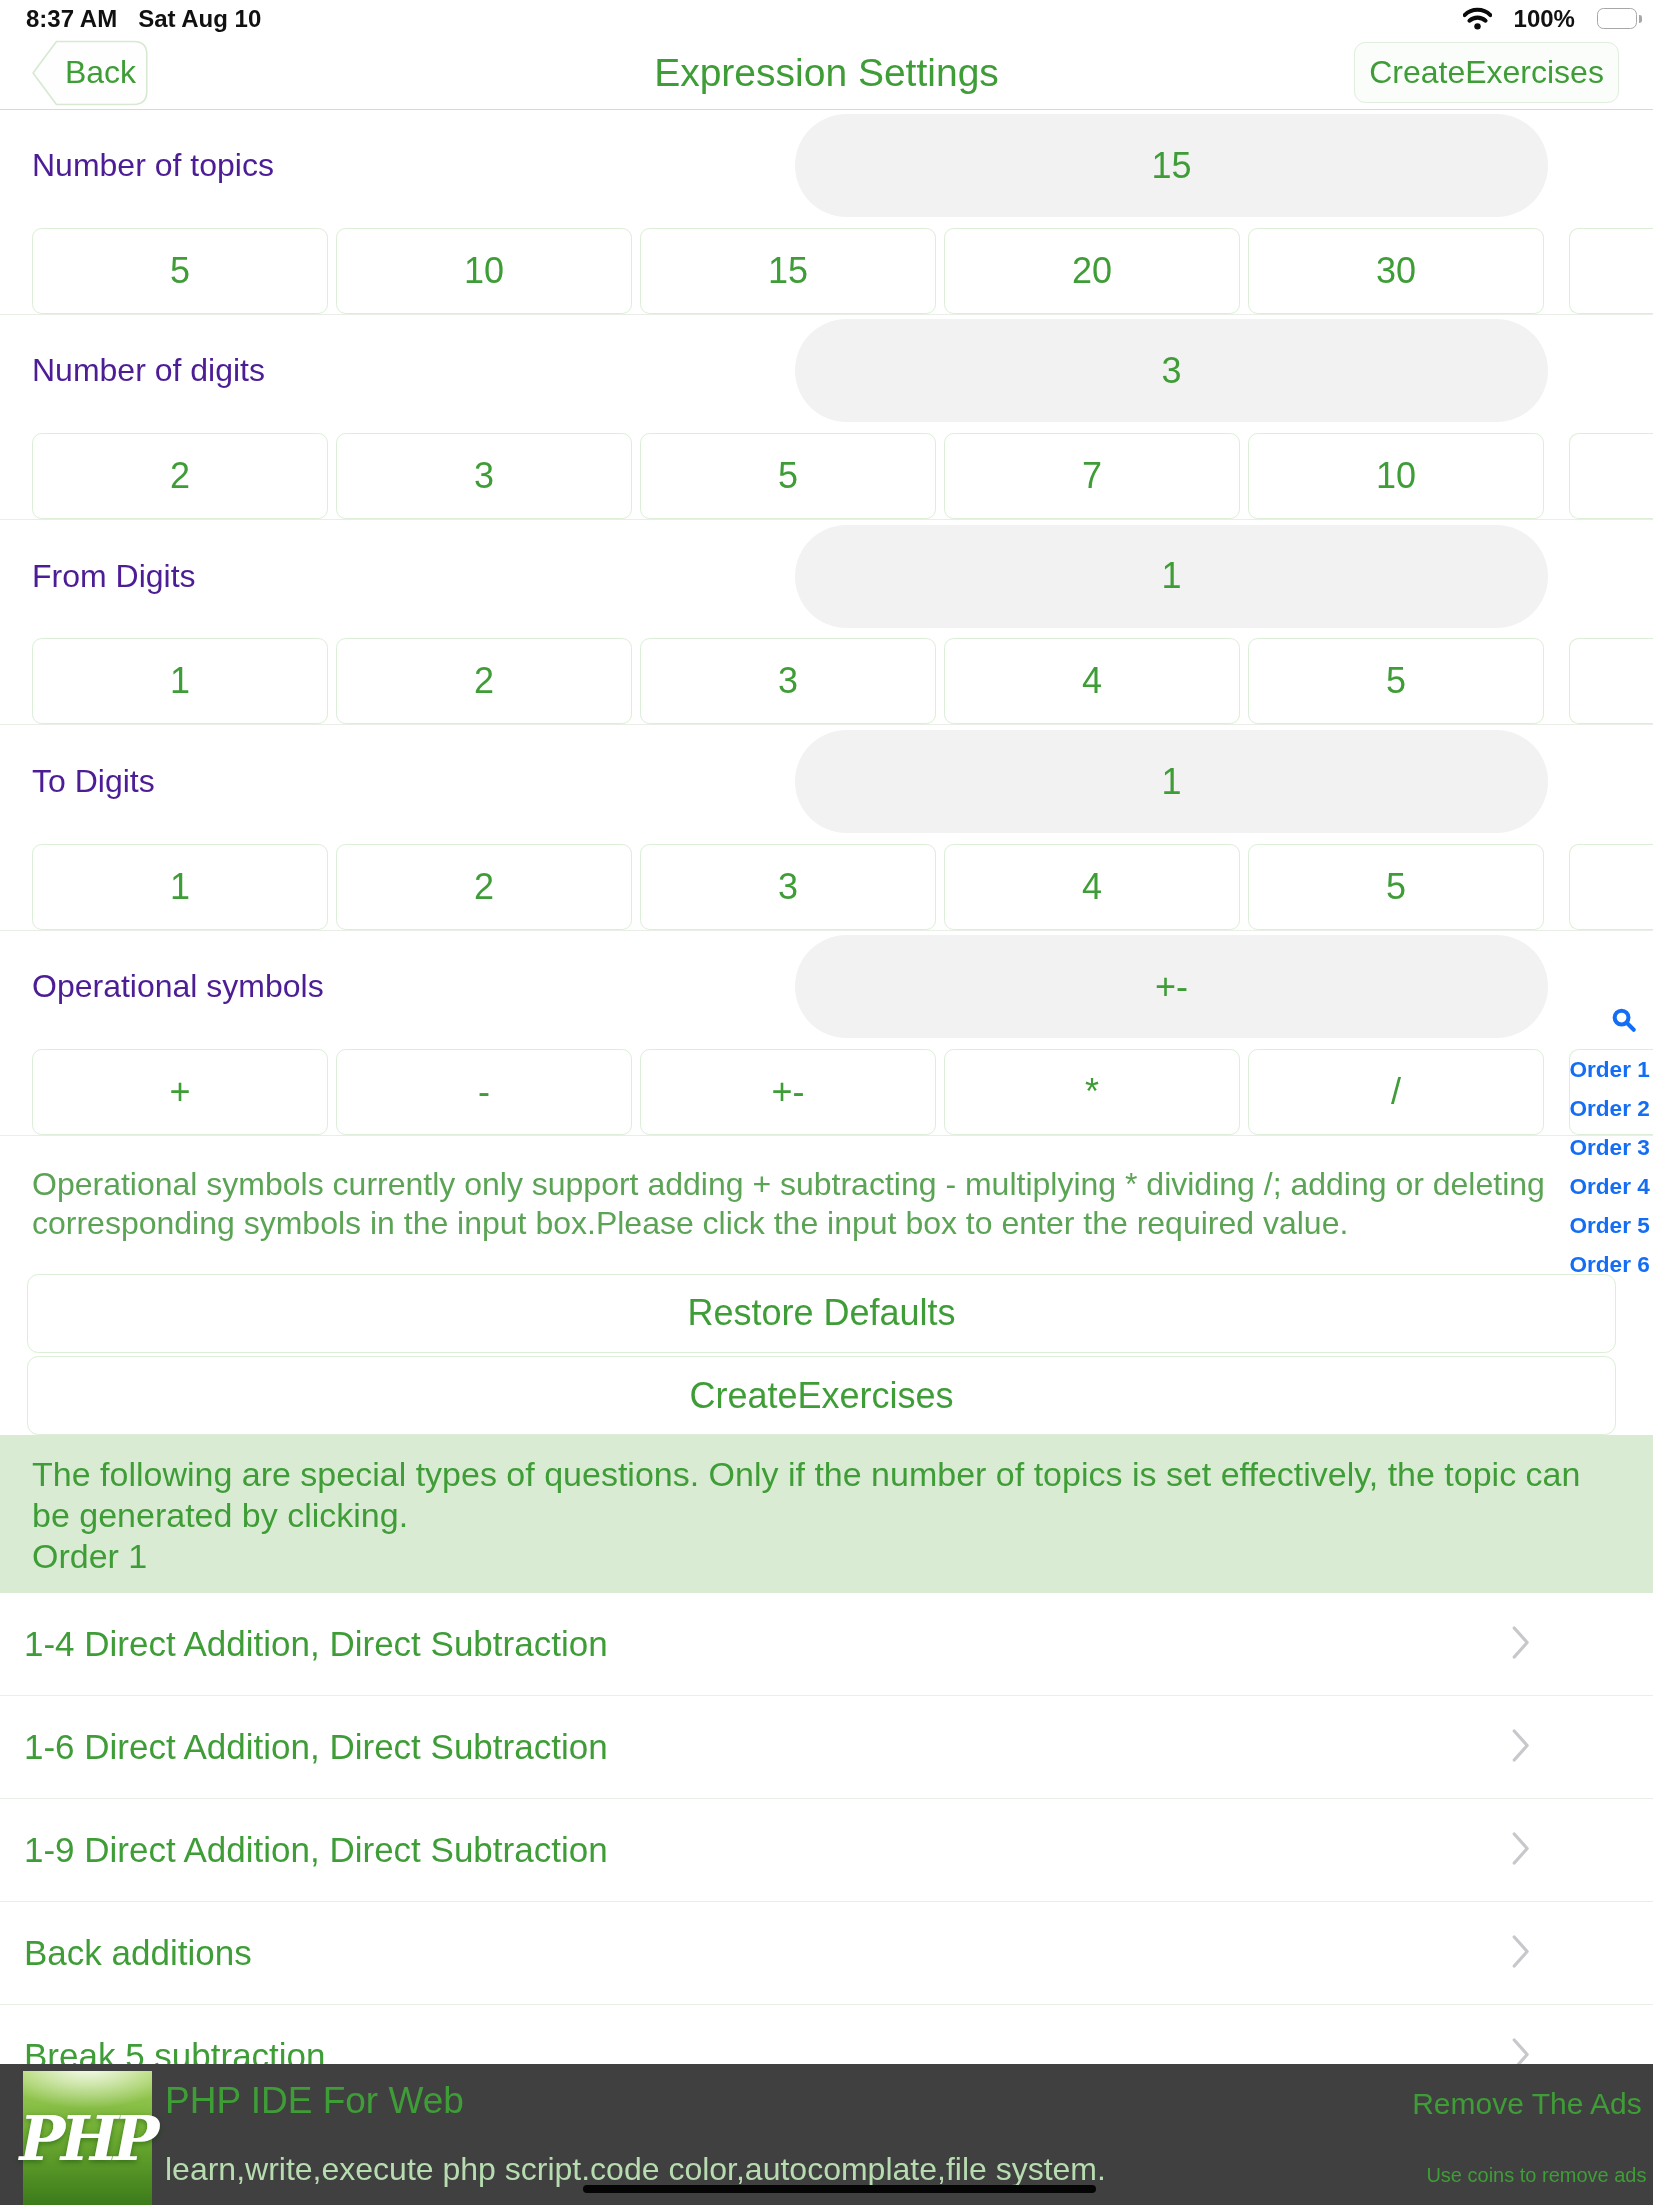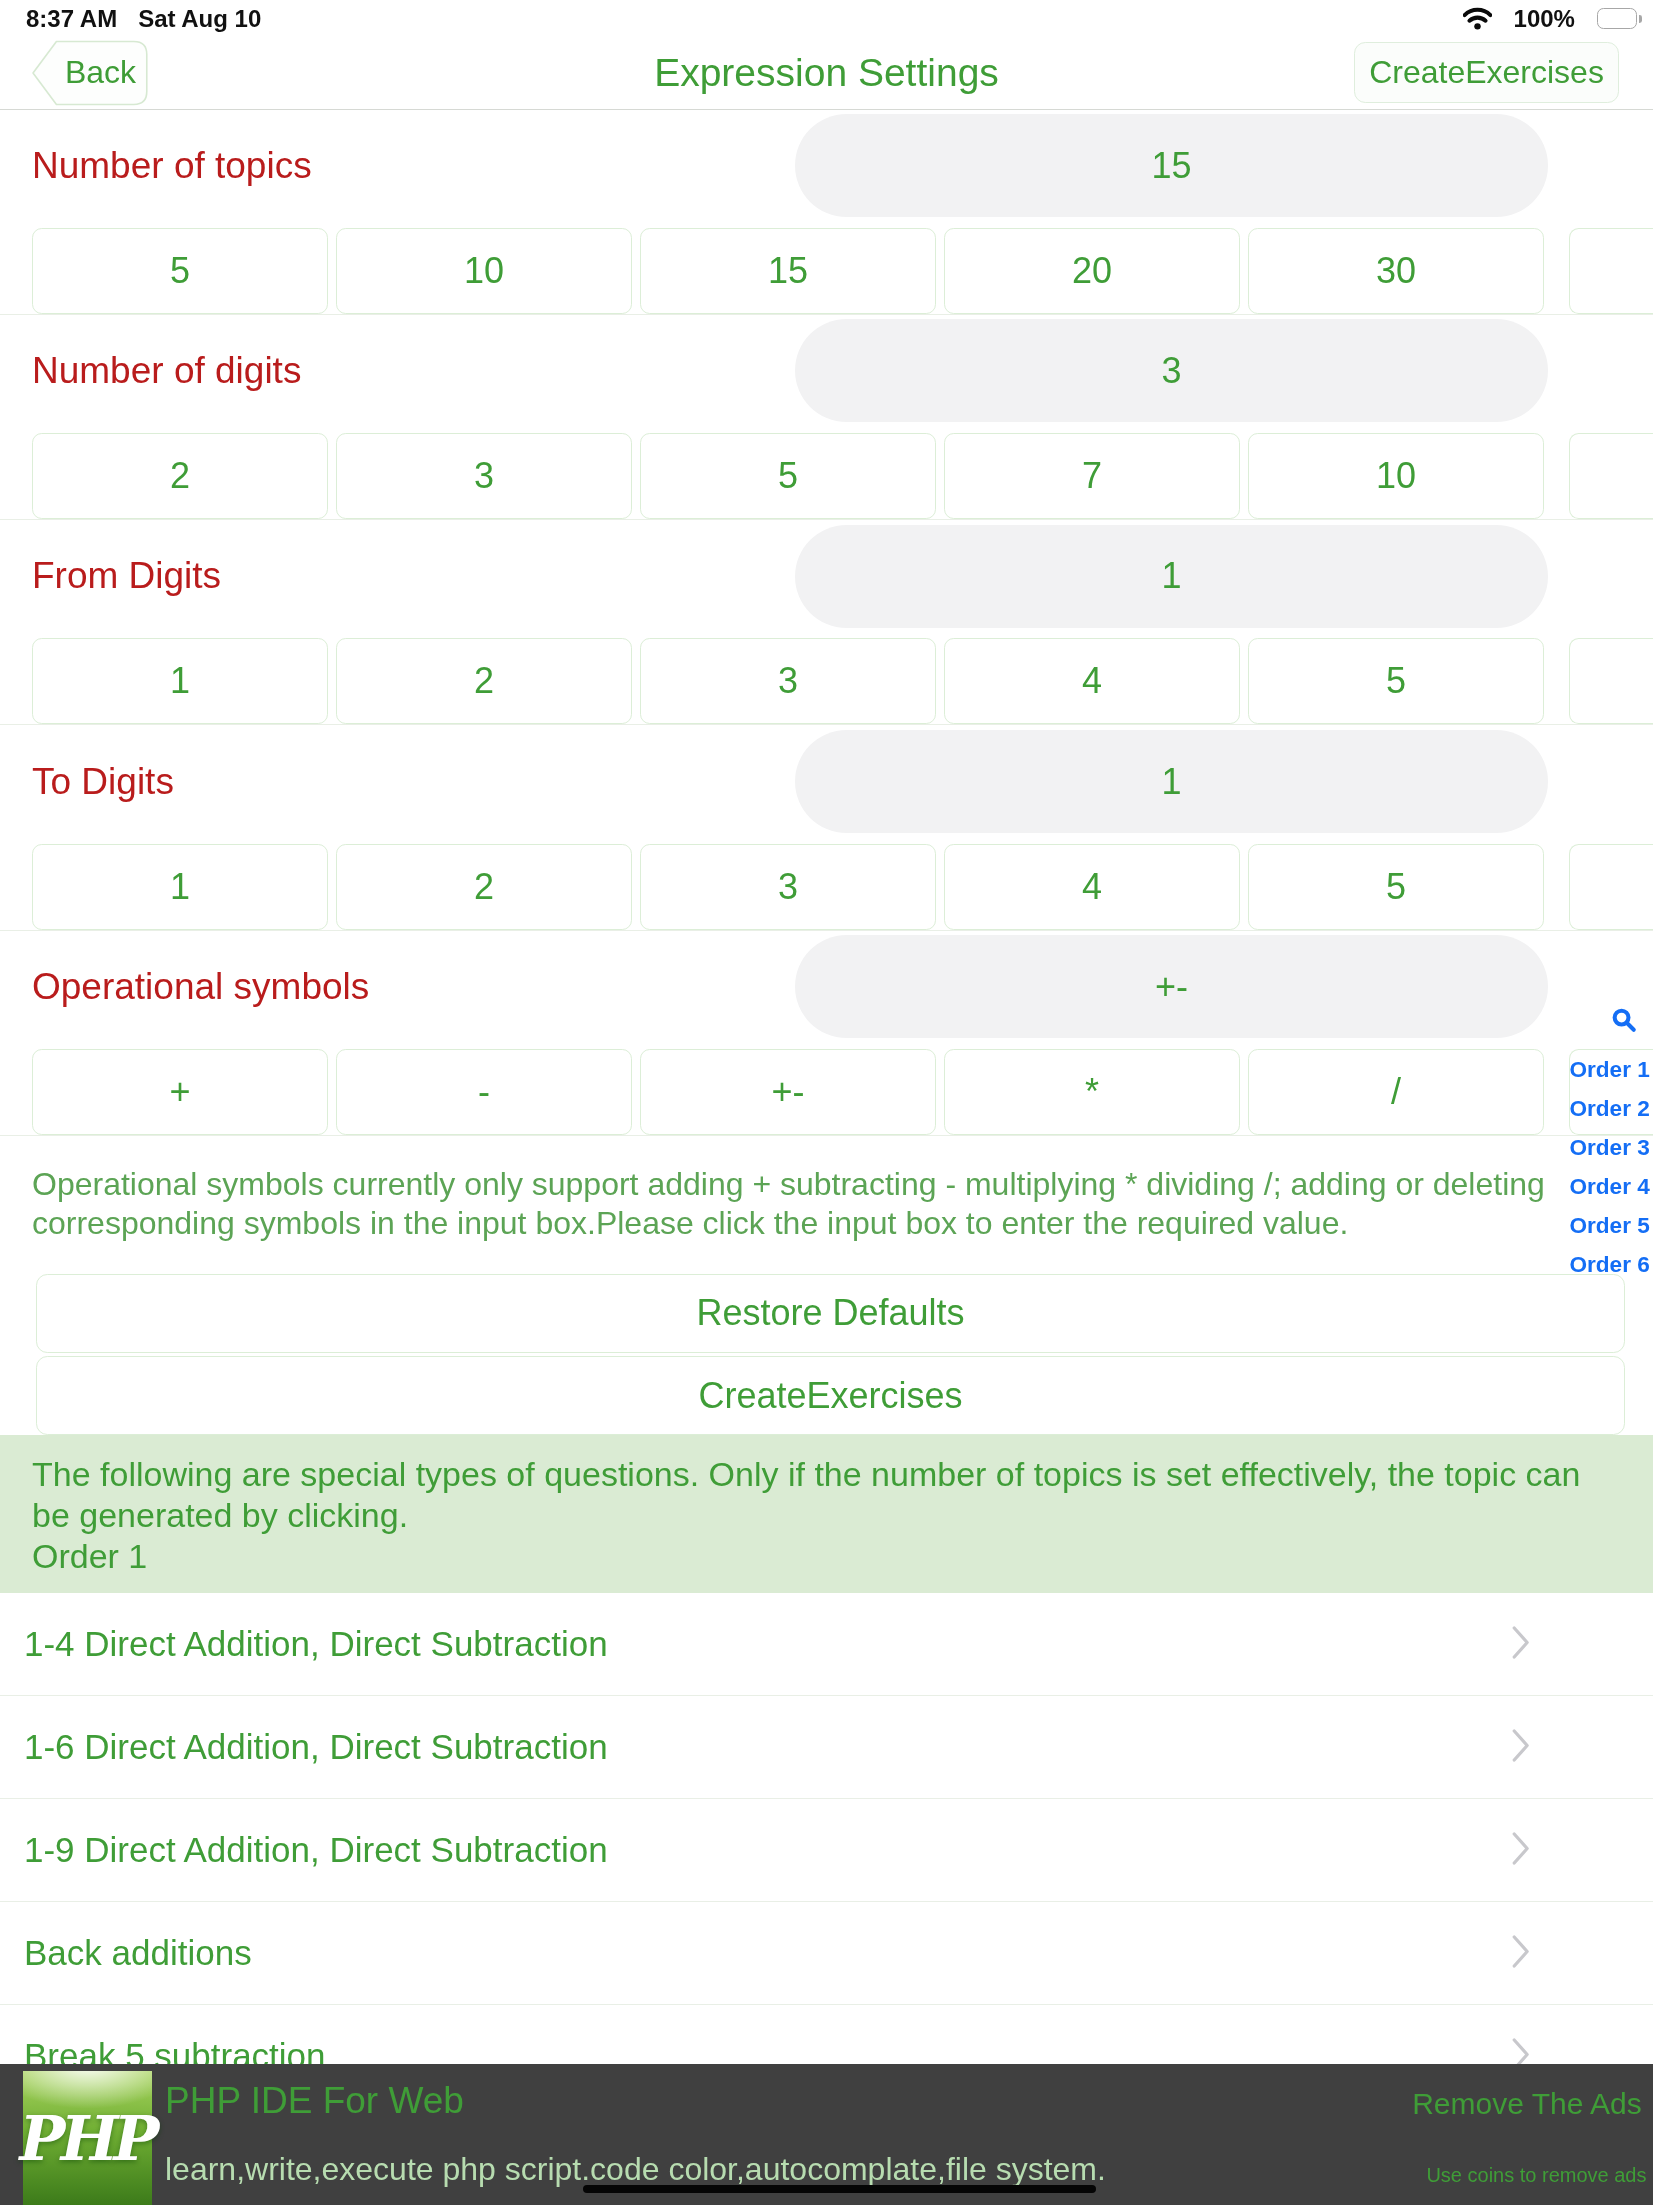--- a/index.html
+++ b/index.html
@@ -40,21 +40,21 @@
   .nav-create {
     position:absolute; left:1354px; top:4.8px; width:265px; height:61px;
     border:1.6px solid #dfeedd; border-radius:11.3px; background:#fbfdfb;
     display:flex; align-items:center; justify-content:center;
     font-size:32px; color:#3f9d37; cursor:pointer;
   }
   
   .content { position:absolute; top:111px; left:0; width:1653px; padding-top:3.2px; }
   .section { border-bottom:0.8px solid #e9efe6; margin-bottom:4.8px; }
   .sec-head { height:103px; display:flex; align-items:center; }
-  .sec-label { margin-left:32px; font-size:37px; color:#b91c1c; }
+  .sec-label { margin-left:32px; font-size:32px; color:#4c1d95; }
   .pill {
     margin-left:auto; margin-right:105px; width:753px; height:103px;
     background:#f2f2f3; border-radius:52px;
     display:flex; align-items:center; justify-content:center;
     font-size:36px; color:#3f9d37; cursor:text;
   }
   .opts { display:flex; padding:10.5px 0 0 32px; }
   .opt {
     width:296px; height:86px; margin-right:8px;
     border:1.6px solid #dceed7; border-radius:9.7px; background:#ffffff;
@@ -66,21 +66,21 @@
     margin-left:17px; flex:1; height:86px;
     border:1.6px solid #dceed7; border-right:none; border-radius:9.7px 0 0 9.7px;
     background:#ffffff; cursor:pointer;
   }
   
   .note {
     margin:29px 65px 0 32px; width:1558px;
     font-size:32px; line-height:39px; color:#5ca455;
   }
   .big-btn {
-    margin:0 0 0 36px; width:1589px; height:79px;
+    margin:0 0 0 27px; width:1589px; height:79px;
     border:1.6px solid #dceed7; border-radius:11.3px; background:#ffffff;
     display:flex; align-items:center; justify-content:center;
     font-size:36px; color:#3f9d37; cursor:pointer;
     font-family:"Liberation Sans", sans-serif;
   }
   .big-btn.restore { margin-top:31px; }
   .big-btn.create { margin-top:3.2px; }
   
   .banner {
     margin-top:0; width:1653px; height:158px; background:#daebd3;

